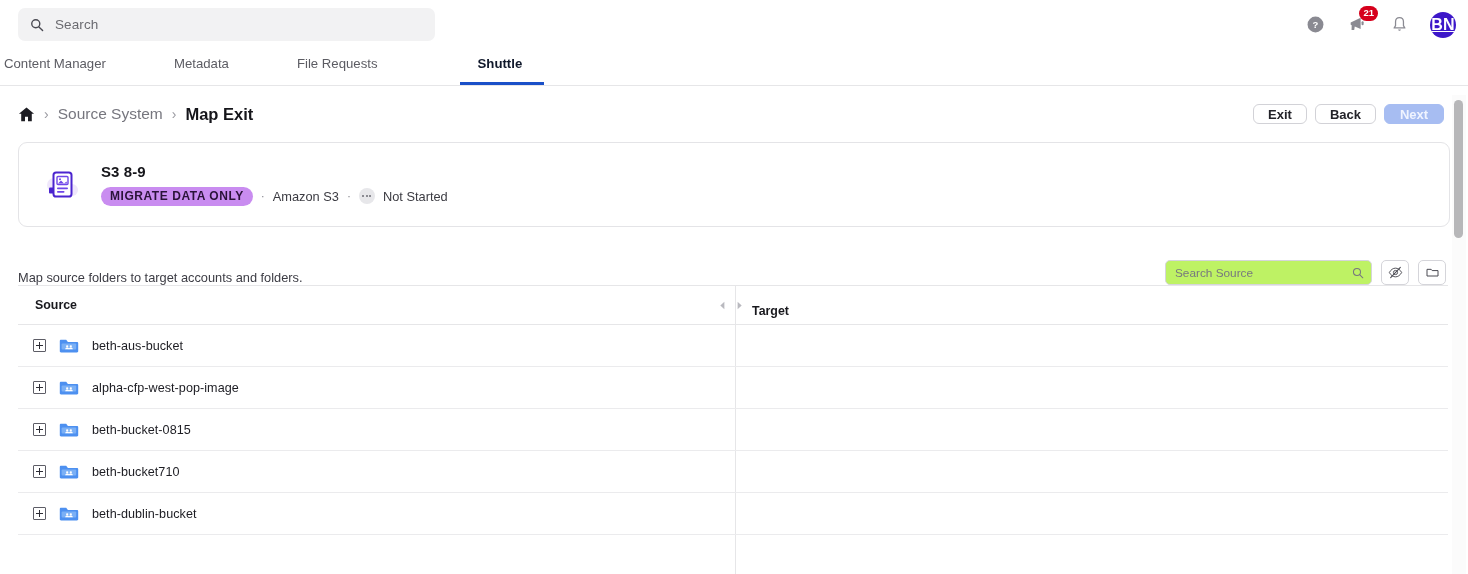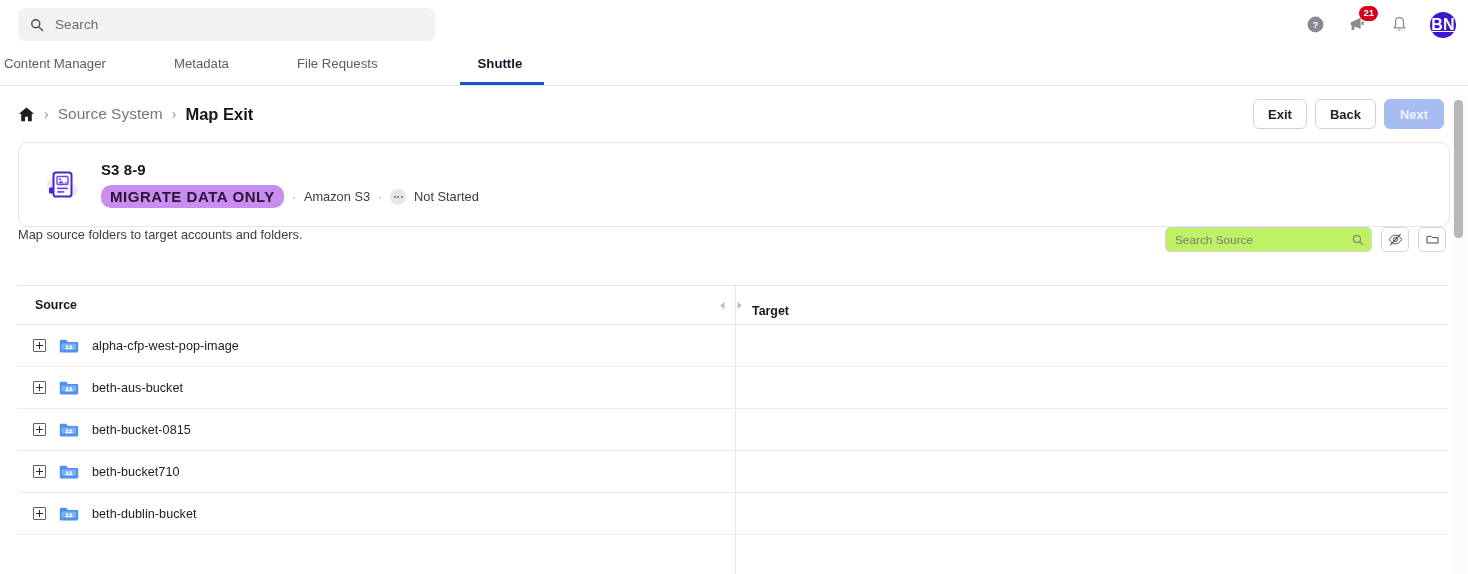--- a/index.html
+++ b/index.html
@@ -144,21 +144,21 @@
     color: #15151a;
   }
   .crumb-actions {
     position: absolute;
     right: 24px;
     display: flex;
     gap: 8px;
     align-items: center;
   }
   .btn {
-    height: 30px;
+    height: 20px;
     min-width: 50px;
     padding: 0 14px;
     border-radius: 6px;
     border: 1px solid #d2d2d7;
     background: #fff;
     color: #232329;
     font-size: 13px;
     font-family: inherit;
     font-weight: bold;
     cursor: pointer;
@@ -196,21 +196,21 @@
   .job-sub {
     display: flex;
     align-items: center;
     gap: 8px;
     font-size: 12.8px;
     color: #3b3b42;
   }
   .pill {
     background: #c98cf0;
     color: #2a1339;
-    font-size: 15px;
+    font-size: 12px;
     font-weight: bold;
     letter-spacing: .55px;
     padding: 3px 9px 3px 9px;
     border-radius: 10px;
     line-height: 1.15;
   }
   .dot-sep { color: #8a8a92; font-size: 12px; }
   .status-dots {
     width: 16px; height: 16px;
     border-radius: 50%;
@@ -219,21 +219,21 @@
     gap: 1.5px;
   }
   .status-dots i { width: 2px; height: 2px; border-radius: 50%; background: #6d6d75; display:block; }
 
   
   .tabletoolbar {
     position: relative;
     height: 58px;
     padding: 0 18px;
     display: flex;
-    align-items: flex-start;
+    align-items: flex-end;
   }
   .hint {
     font-size: 12.8px;
     color: #3c3c44;
   }
   .toolbar-right {
     position: absolute;
     right: 22px;
     display: flex;
     align-items: center;
@@ -512,37 +512,37 @@
       <div class="cell-src">
         <span class="expander"></span>
         <svg class="folder-ico" viewBox="0 0 20 16">
           <path d="M0.8 3.0 C0.8 2.3 1.3 1.8 2.0 1.8 L7.2 1.8 L8.9 3.9 L18.0 3.9 C18.7 3.9 19.2 4.4 19.2 5.1 L19.2 13.2 C19.2 13.9 18.7 14.4 18.0 14.4 L2.0 14.4 C1.3 14.4 0.8 13.9 0.8 13.2 Z" fill="#4d90f0"></path>
           <rect x="2.6" y="5.6" width="14.6" height="6.0" rx="1" fill="#7bb0f5"></rect>
           <circle cx="8.2" cy="8.3" r="1.15" fill="#ffffff"></circle>
           <circle cx="11.8" cy="8.3" r="1.15" fill="#ffffff"></circle>
           <path d="M6.2 11.2 C6.2 10.0 7.1 9.4 8.2 9.4 C9.3 9.4 10.2 10.0 10.2 11.2 Z" fill="#ffffff"></path>
           <path d="M9.8 11.2 C9.8 10.0 10.7 9.4 11.8 9.4 C12.9 9.4 13.8 10.0 13.8 11.2 Z" fill="#ffffff"></path>
         </svg>
-        <span class="rowname">alpha-cfp-west-pop-image</span>
+        <span class="rowname">beth-aus-bucket</span>
       </div>
       <div class="cell-tgt"></div>
     </div>
 
     <div class="trow">
       <div class="cell-src">
         <span class="expander"></span>
         <svg class="folder-ico" viewBox="0 0 20 16">
           <path d="M0.8 3.0 C0.8 2.3 1.3 1.8 2.0 1.8 L7.2 1.8 L8.9 3.9 L18.0 3.9 C18.7 3.9 19.2 4.4 19.2 5.1 L19.2 13.2 C19.2 13.9 18.7 14.4 18.0 14.4 L2.0 14.4 C1.3 14.4 0.8 13.9 0.8 13.2 Z" fill="#4d90f0"></path>
           <rect x="2.6" y="5.6" width="14.6" height="6.0" rx="1" fill="#7bb0f5"></rect>
           <circle cx="8.2" cy="8.3" r="1.15" fill="#ffffff"></circle>
           <circle cx="11.8" cy="8.3" r="1.15" fill="#ffffff"></circle>
           <path d="M6.2 11.2 C6.2 10.0 7.1 9.4 8.2 9.4 C9.3 9.4 10.2 10.0 10.2 11.2 Z" fill="#ffffff"></path>
           <path d="M9.8 11.2 C9.8 10.0 10.7 9.4 11.8 9.4 C12.9 9.4 13.8 10.0 13.8 11.2 Z" fill="#ffffff"></path>
         </svg>
-        <span class="rowname">beth-aus-bucket</span>
+        <span class="rowname">alpha-cfp-west-pop-image</span>
       </div>
       <div class="cell-tgt"></div>
     </div>
 
     <div class="trow">
       <div class="cell-src">
         <span class="expander"></span>
         <svg class="folder-ico" viewBox="0 0 20 16">
           <path d="M0.8 3.0 C0.8 2.3 1.3 1.8 2.0 1.8 L7.2 1.8 L8.9 3.9 L18.0 3.9 C18.7 3.9 19.2 4.4 19.2 5.1 L19.2 13.2 C19.2 13.9 18.7 14.4 18.0 14.4 L2.0 14.4 C1.3 14.4 0.8 13.9 0.8 13.2 Z" fill="#4d90f0"></path>
           <rect x="2.6" y="5.6" width="14.6" height="6.0" rx="1" fill="#7bb0f5"></rect>

